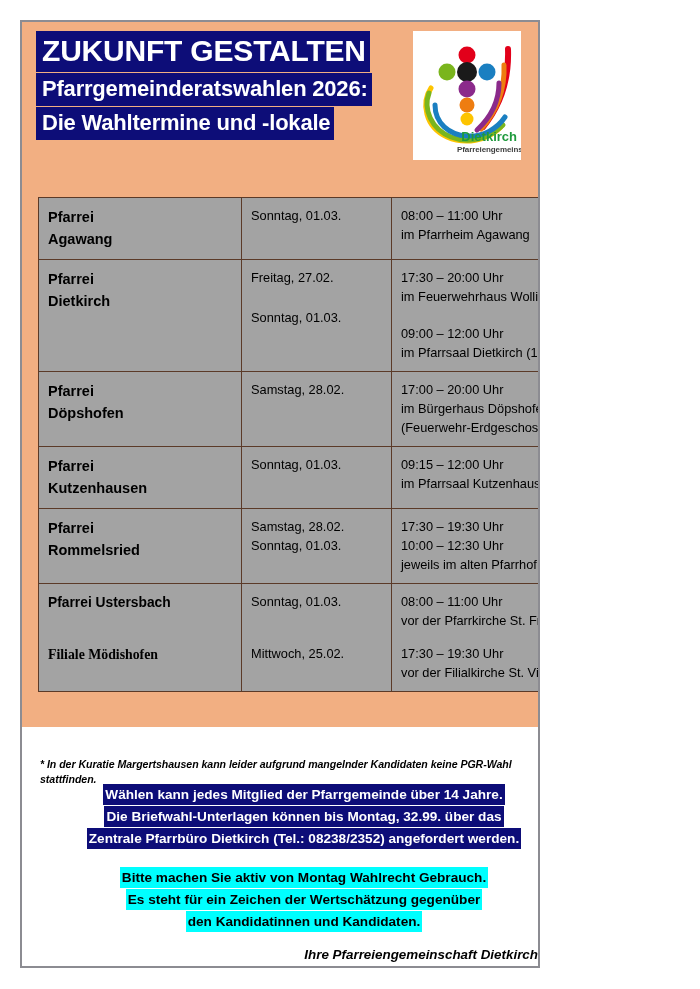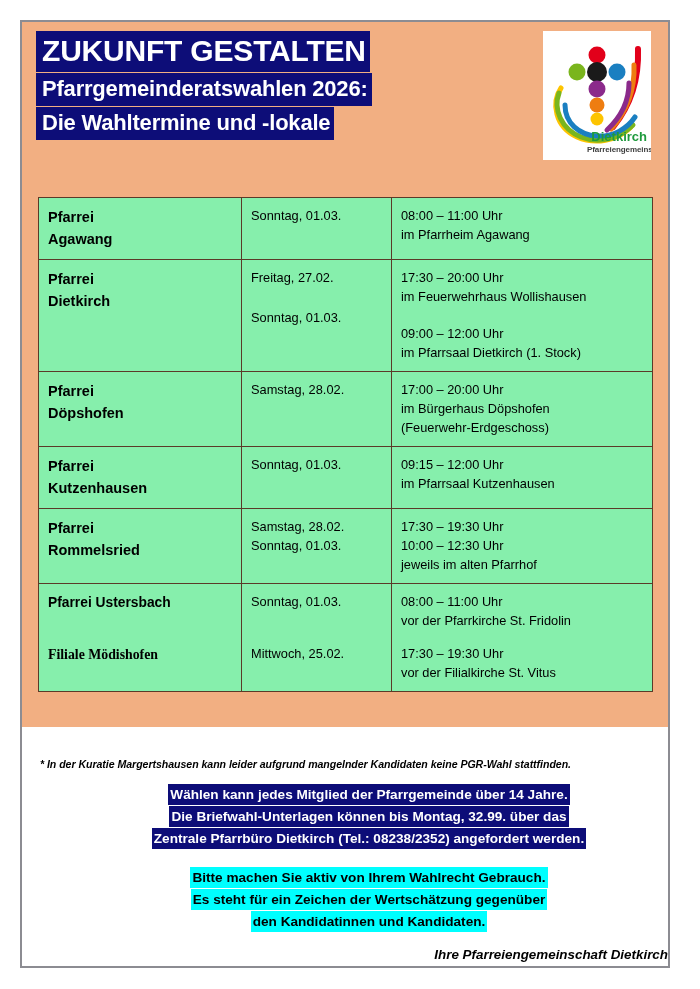--- a/index.html
+++ b/index.html
@@ -13,21 +13,21 @@
     height: 989px;
     font-family: "Liberation Sans", sans-serif;
     -webkit-font-smoothing: antialiased;
   }
 
   
   .page-wrap {
     position: absolute;
     left: 20px;
     top: 20px;
-    width: 650px;
+    width: 520px;
     height: 948px;
     box-sizing: border-box;
     border: 2px solid #8c8c92;
     background: #ffffff;
     overflow: hidden;
   }
 
   
   .peach-region {
     position: absolute;
@@ -116,21 +116,21 @@
     left: 16px;
     top: 175px;
     width: 614px;
     border-collapse: collapse;
     table-layout: fixed;
   }
   .vote-table td {
     border: 1px solid #5b3a28;
     vertical-align: top;
     padding: 8px 9px 9px 9px;
-    background: #86efac;
+    background: #a3a3a3;
     color: #000000;
   }
   .col-parish { width: 203px; }
   .col-date   { width: 150px; }
   .col-time   { width: 261px; }
 
   .parish-name {
     font-size: 14.5px;
     font-weight: bold;
     line-height: 22px;
@@ -353,21 +353,21 @@
     <div class="notice-row">
       <span class="notice-line">Die Briefwahl-Unterlagen können bis Montag, 32.99. über das</span>
     </div>
     <div class="notice-row">
       <span class="notice-line">Zentrale Pfarrbüro Dietkirch (Tel.: 08238/2352) angefordert werden.</span>
     </div>
   </div>
 
   <div class="notice cyan">
     <div class="notice-row">
-      <span class="notice-line">Bitte machen Sie aktiv von Ihrem Wahlrecht Gebrauch.</span>
+      <span class="notice-line">Bitte machen Sie aktiv von Montag Wahlrecht Gebrauch.</span>
     </div>
     <div class="notice-row">
       <span class="notice-line">Es steht für ein Zeichen der Wertschätzung gegenüber</span>
     </div>
     <div class="notice-row">
       <span class="notice-line">den Kandidatinnen und Kandidaten.</span>
     </div>
   </div>
 
   <div class="signature">Ihre Pfarreiengemeinschaft Dietkirch</div>

